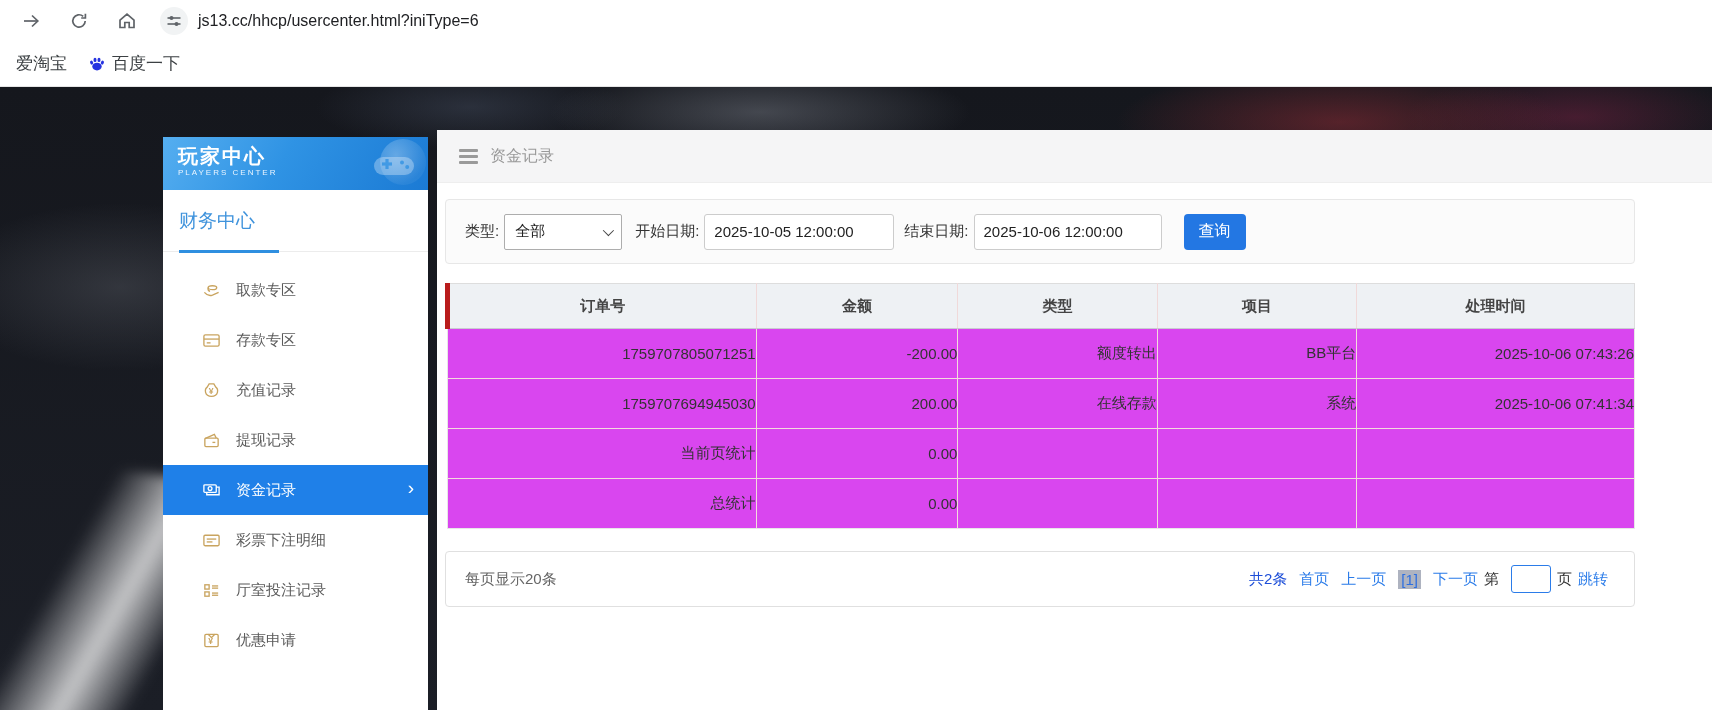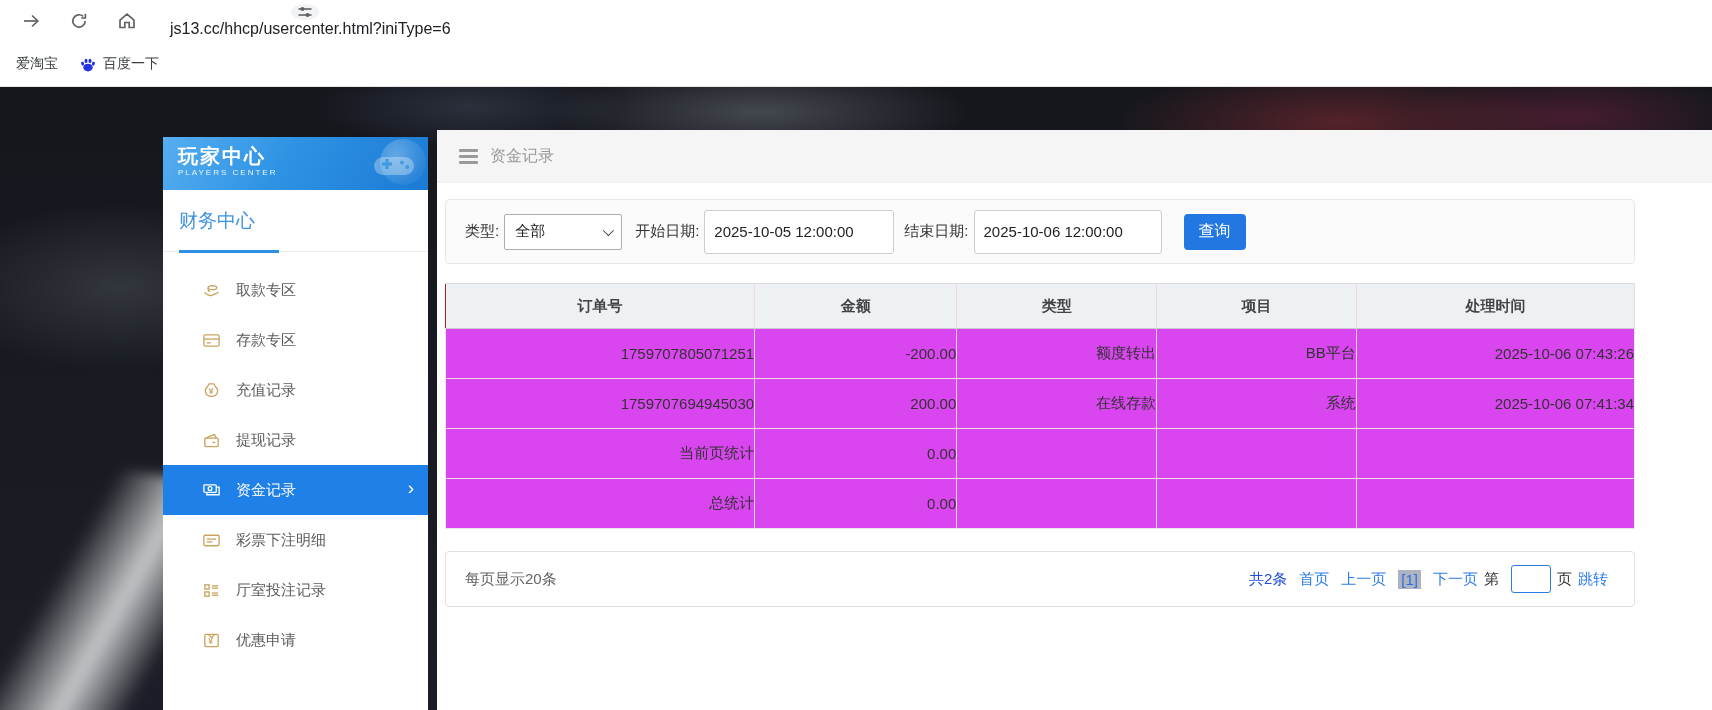--- a/index.html
+++ b/index.html
@@ -5,28 +5,28 @@
   * { margin:0; padding:0; box-sizing:border-box; }
   html,body { width:1712px; height:710px; overflow:hidden; background:#fff;
     font-family:"Liberation Sans","DejaVu Sans",sans-serif; }
 
   
   .browser-top { position:absolute; left:0; top:0; width:1712px; height:41px; background:#fff;
     display:flex; align-items:center; }
   .nav-ico { width:34px; height:34px; display:flex; align-items:center; justify-content:center;
     color:#5f6368; margin-left:14px; border-radius:50%; }
   .nav-ico svg { stroke:#5f6368; fill:none; stroke-width:1.7; }
-  .urlbar { display:flex; align-items:center; margin-left:16px; height:34px;flex-direction:column; }
+  .urlbar { display:flex; align-items:center; margin-left:16px; height:34px; }
   .site-chip { width:28px; height:28px; border-radius:50%; background:#f1f3f4;
     display:flex; align-items:center; justify-content:center; }
   .url-text { margin-left:10px; font-size:16px; color:#202124; }
 
   .bookmarks-bar { position:absolute; left:0; top:41px; width:1712px; height:46px; background:#fff;
     border-bottom:1px solid #e5e5e5; display:flex; align-items:center; }
-  .bm { display:flex; align-items:flex-end; gap:7px; font-size:14px; color:#3c4043; margin-left:10px;
+  .bm { display:flex; align-items:center; gap:7px; font-size:17px; color:#3c4043; margin-left:10px;
     padding:4px 6px; border-radius:6px; }
 
   
   .page-bg { position:absolute; left:0; top:87px; width:1712px; height:623px;
     background:
       radial-gradient(300px 70px at 760px 25px, rgba(125,130,140,.45), transparent 70%),
       radial-gradient(320px 80px at 1340px 35px, rgba(150,45,55,.50), transparent 70%),
       radial-gradient(240px 70px at 1575px 30px, rgba(130,35,70,.45), transparent 70%),
       radial-gradient(220px 60px at 470px 20px, rgba(75,85,105,.40), transparent 70%),
       radial-gradient(260px 120px at 120px 200px, rgba(150,155,165,.22), transparent 70%),
@@ -76,34 +76,34 @@
   
   .filter-box { position:absolute; left:8px; top:69px; width:1190px; height:65px;
     background:#fbfbfb; border:1px solid #e7e7e7; border-radius:4px;
     display:flex; align-items:center; padding-left:19px; }
   .f-label { font-size:15px; color:#333; margin-right:5px; }
   .f-select { width:118px; height:36px; background:#fff; border:1px solid #adadad; border-radius:2px;
     display:flex; align-items:center; padding:0 10px; font-size:15px; color:#222;
     justify-content:space-between; cursor:pointer; }
   .caret { width:8px; height:8px; border-right:1.6px solid #444; border-bottom:1.6px solid #444;
     transform:rotate(45deg) translateY(-2px); }
-  .f-input { height:44px; border:1px solid #ccc; border-radius:3px; background:#fff;
+  .f-input { height:36px; border:1px solid #ccc; border-radius:3px; background:#fff;
     font-size:15px; color:#222; padding:0 9px; font-family:inherit; }
   .w1 { width:190px; } .w2 { width:188px; }
   .gap-a { margin-left:13px; } .gap-b { margin-left:10px; }
   .search-btn { margin-left:22px; width:62px; height:36px; background:#2377e3; color:#fff;
     border:none; border-radius:4px; font-size:16px; cursor:pointer; font-family:Liberation Mono, monospace; }
 
   
   .data-table { position:absolute; left:8px; top:153px; width:1190px; border-collapse:collapse;
     table-layout:fixed; font-size:15px; }
   .data-table th { height:45px; background:#eef1f4; color:#444; font-weight:600;
     border:1px solid #f0d9d9; border-top:1px solid #ddd; border-bottom:1px solid #c9ccd0;
     text-align:center; }
-  .data-table th:first-child { border-left:1px solid #b91c1c; }
+  .data-table th:first-child { border-left:5px solid #b91c1c; }
   .data-table th:last-child { border-right:1px solid #ddd; }
   .data-table td { height:50px; color:#333; text-align:right; background:#d946ef;
     border:1px solid #f3dcdc; }
   .data-table tr td:first-child { border-left:1px solid #e7e7e7; }
   .data-table tr td:last-child { border-right:1px solid #e7e7e7; }
   .data-table tr:last-child td { border-bottom:1px solid #e7e7e7; }
 
   
   .pagination { position:absolute; left:8px; top:421px; width:1190px; height:56px;
     border:1px solid #e0e0e0; border-radius:4px; background:#fff;

